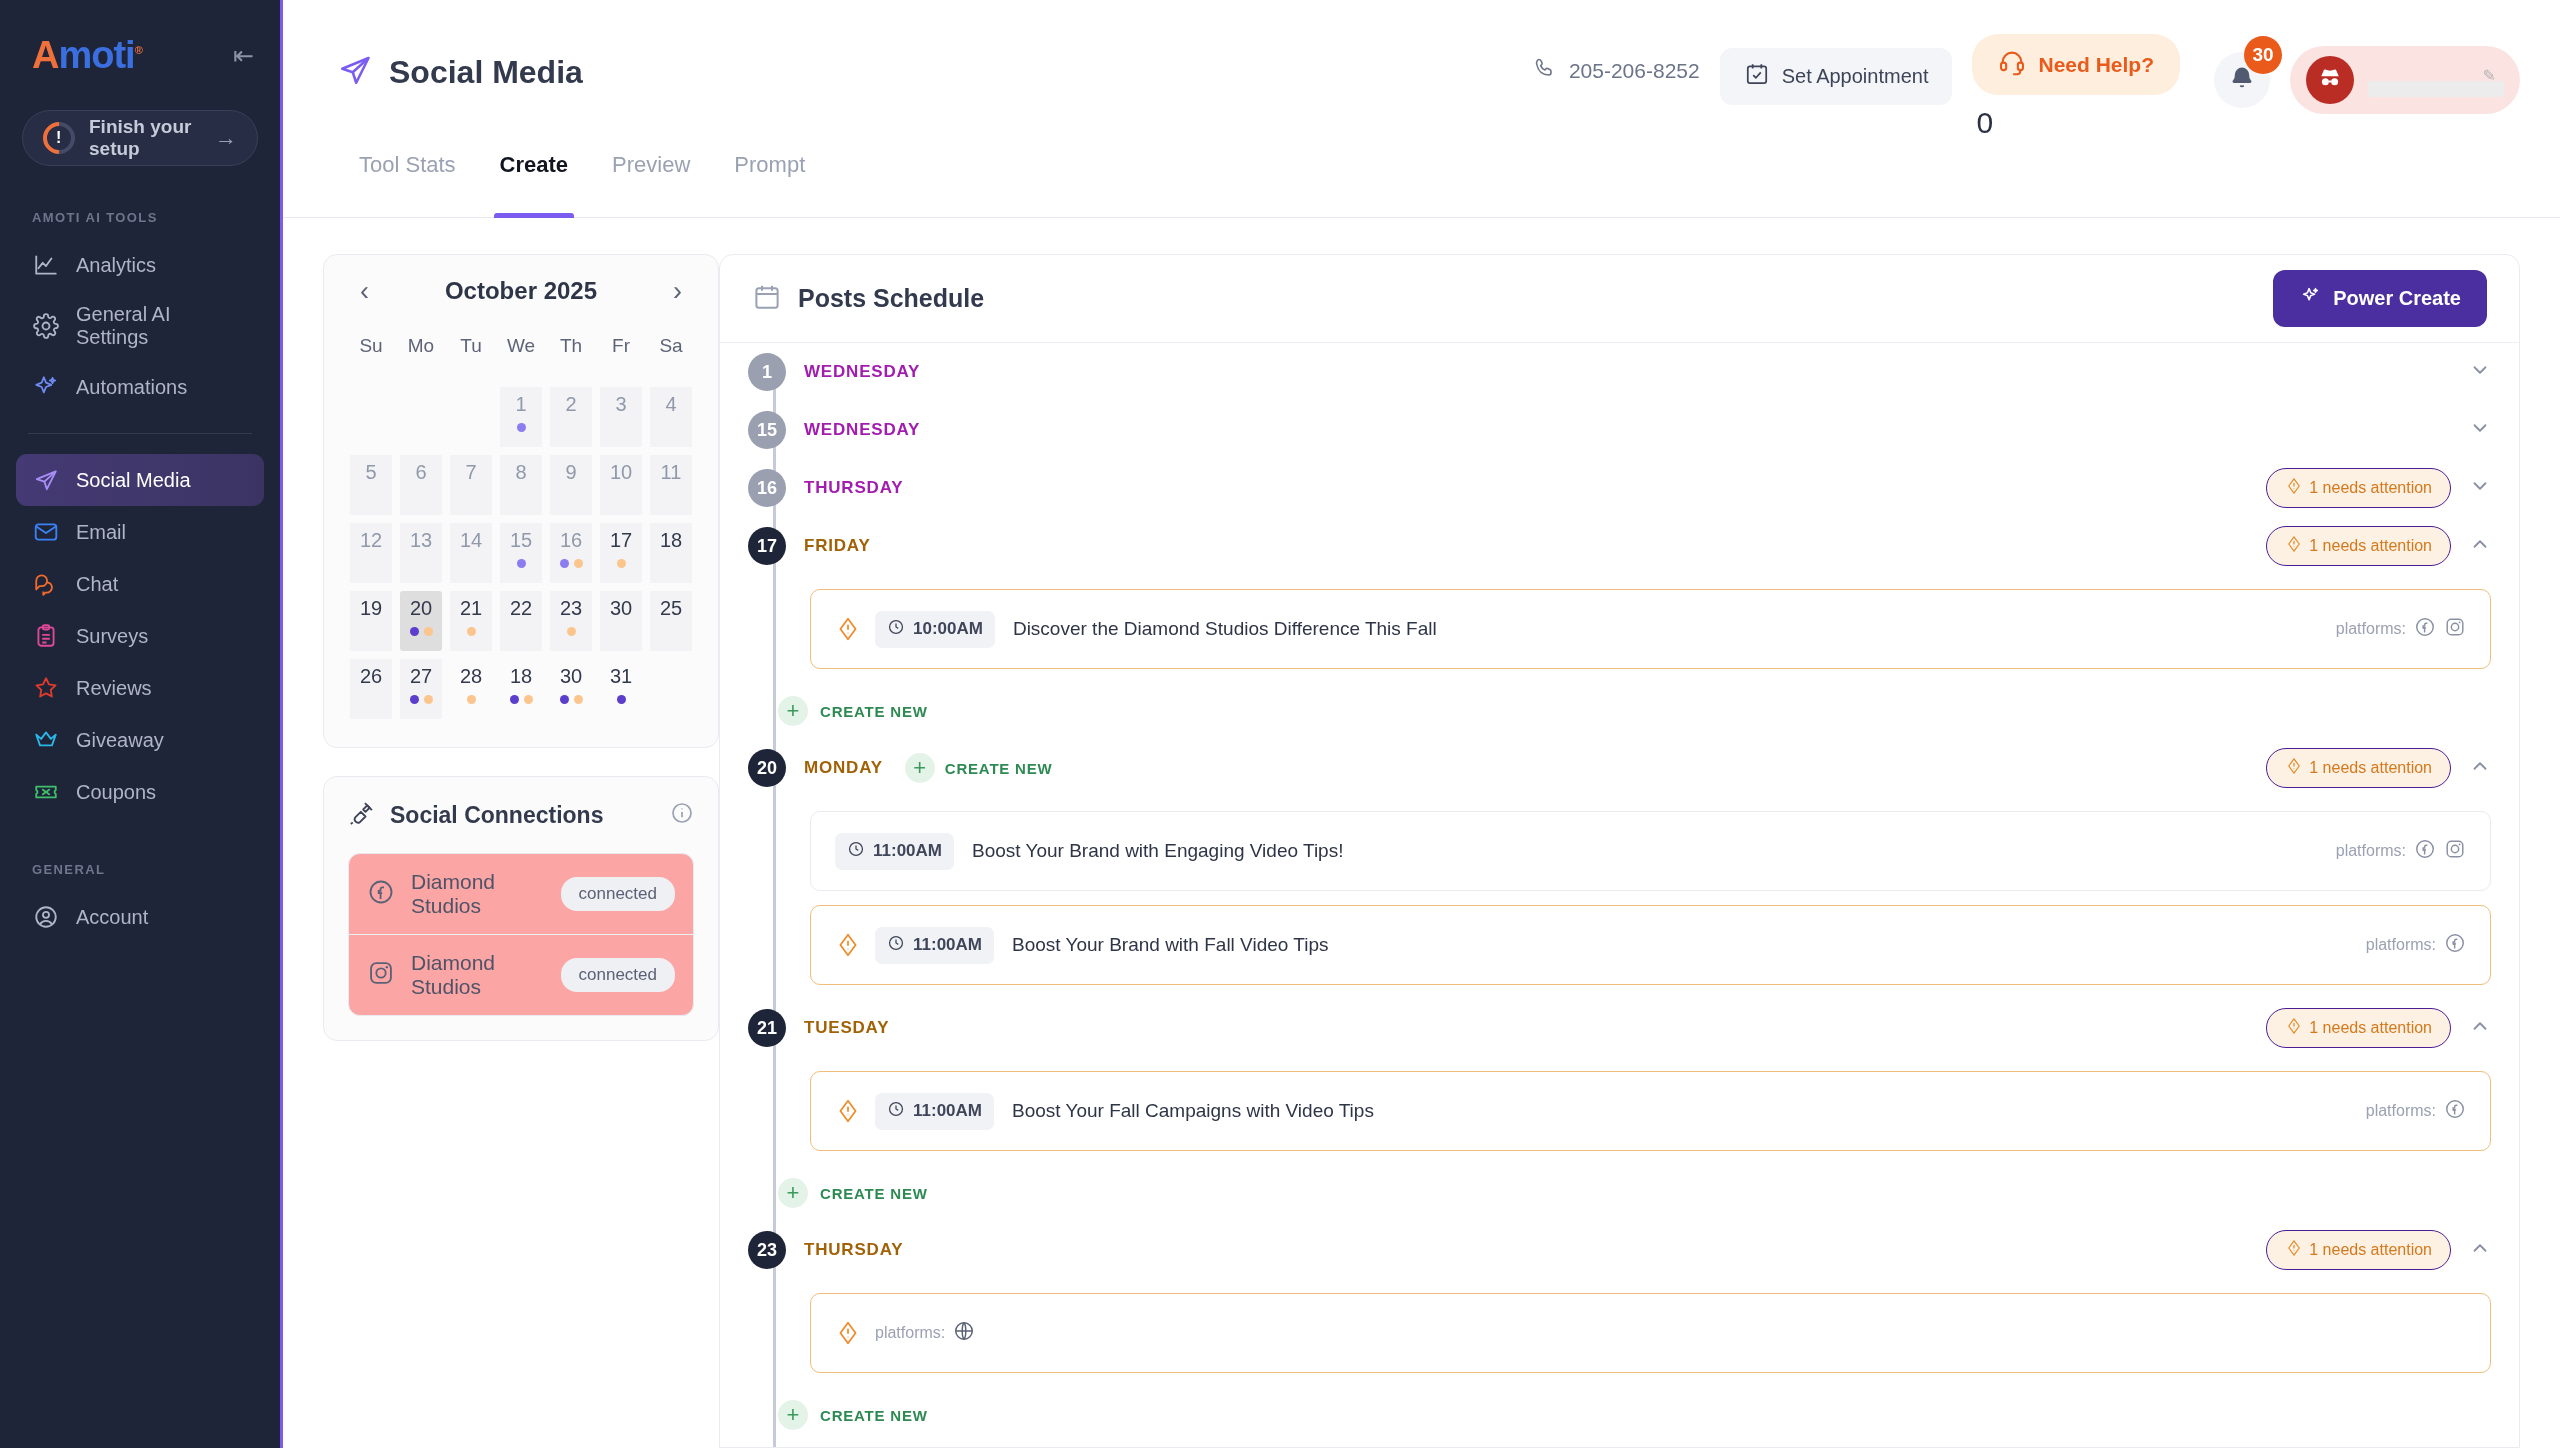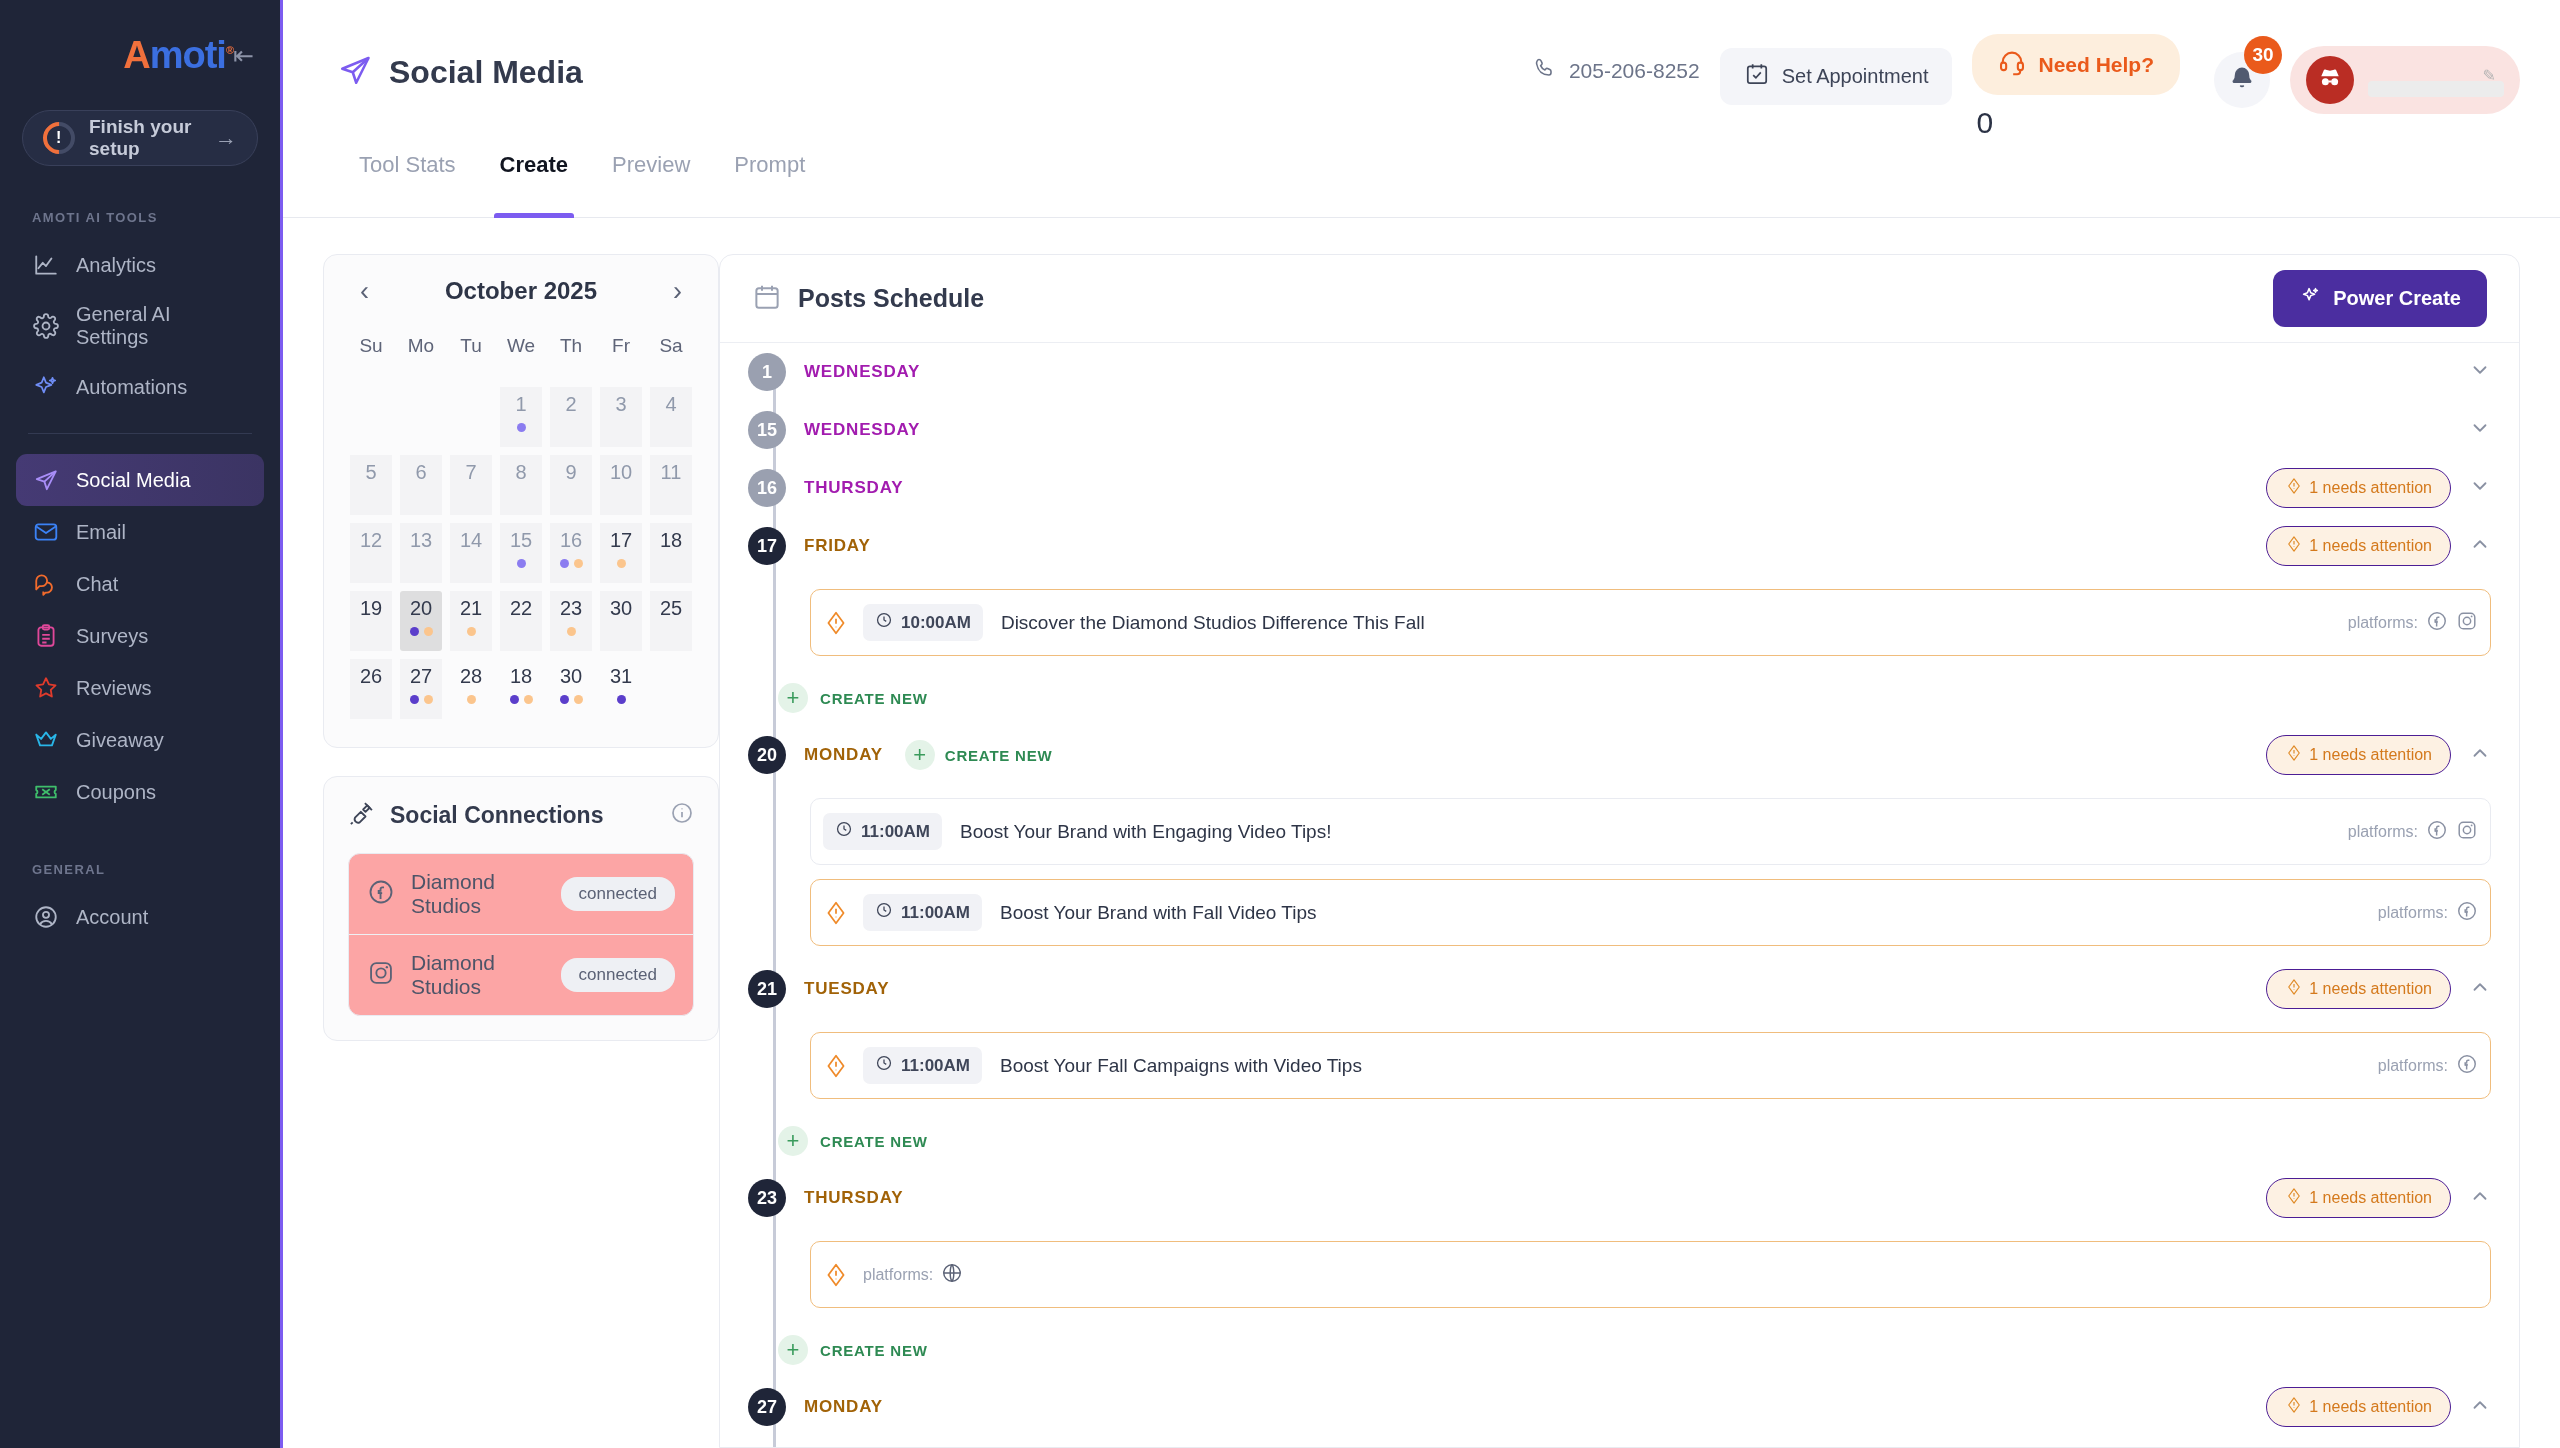--- a/index.html
+++ b/index.html
@@ -12,21 +12,21 @@
   .app { display: flex; width: 2560px; height: 1448px; }
 
   
   .sidebar {
     width: 283px; height: 1448px; flex: 0 0 283px;
     background: #1f2538;
     border-right: 3px solid #7c5cf0;
     position: relative;
     padding: 0 0 0 0;
   }
-  .sb-top { display:flex; align-items:center; justify-content:flex-end; padding: 36px 26px 0 32px; }
+  .sb-top { display:flex; align-items:center; justify-content:space-between; padding: 36px 26px 0 32px; }
   .logo { font-size: 38px; font-weight: bold; letter-spacing:-1px; line-height:1; position:relative; }
   .logo .a { color:#f0703c; }
   .logo .rest { color:#3b6fe0; }
   .logo .reg { color:#f0703c; font-size:11px; vertical-align: super; }
   .collapse-btn { color:#8c93a8; font-size:25px; cursor:pointer; line-height:1; }
 
   .finish-setup {
     margin: 36px 22px 0 22px;
     height: 56px;
     border: 1px solid #39405a;
@@ -242,21 +242,21 @@
     background:#fdf1e3; border:1px solid #4c1d95; color:#d4791c;
     font-size:16px; border-radius:20px; padding:8px 18px;
   }
   .needs-attention svg { width:18px;height:18px; }
   .chevron { color:#8a91a3; font-size:22px; margin-left:18px; line-height:1; }
 
   .posts { padding-left: 90px; padding-right:28px; }
   .post-row {
     display:flex; align-items:center;
     border:1px solid #e9ebf1; border-radius:10px;
-    height: 67px; padding: 0 12px; margin-bottom: 14px; background:#fff; cursor:pointer;
+    height: 80px; padding: 0 24px; margin-bottom: 14px; background:#fff; cursor:pointer;
   }
   .post-row.warn { border-color:#f0bd7d; }
   .warn-ico { width:26px;height:26px; margin-right:14px; flex:0 0 26px; }
   .time-chip {
     display:flex; align-items:center; gap:8px;
     background:#f1f2f6; border-radius:7px; padding:7px 12px;
     font-size:17px; color:#3f4659; font-weight:bold; margin-right:18px;
   }
   .time-chip svg { width:18px;height:18px; }
   .post-title { font-size:19px; color:#2e3547; font-weight:500; }

